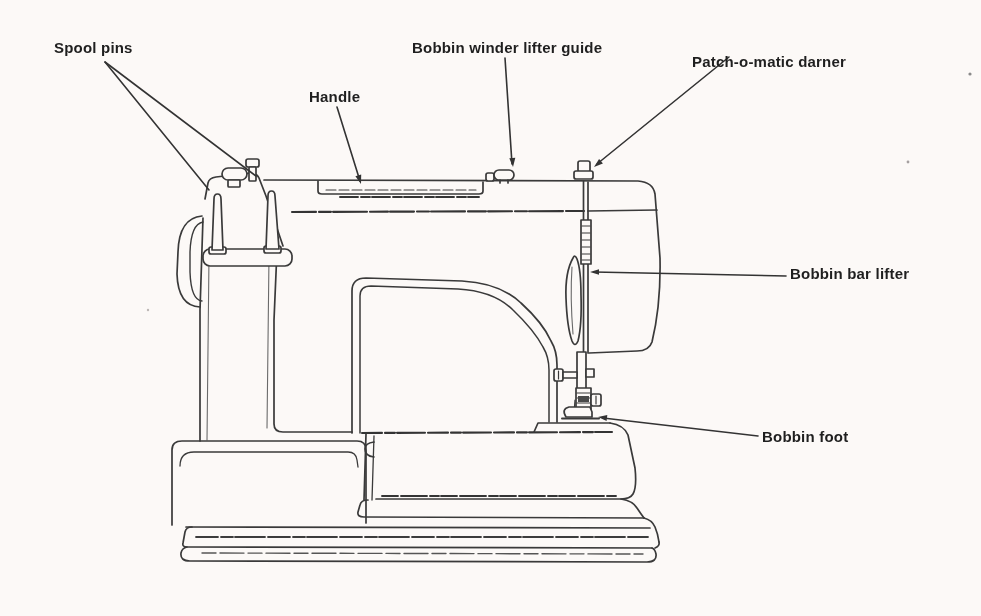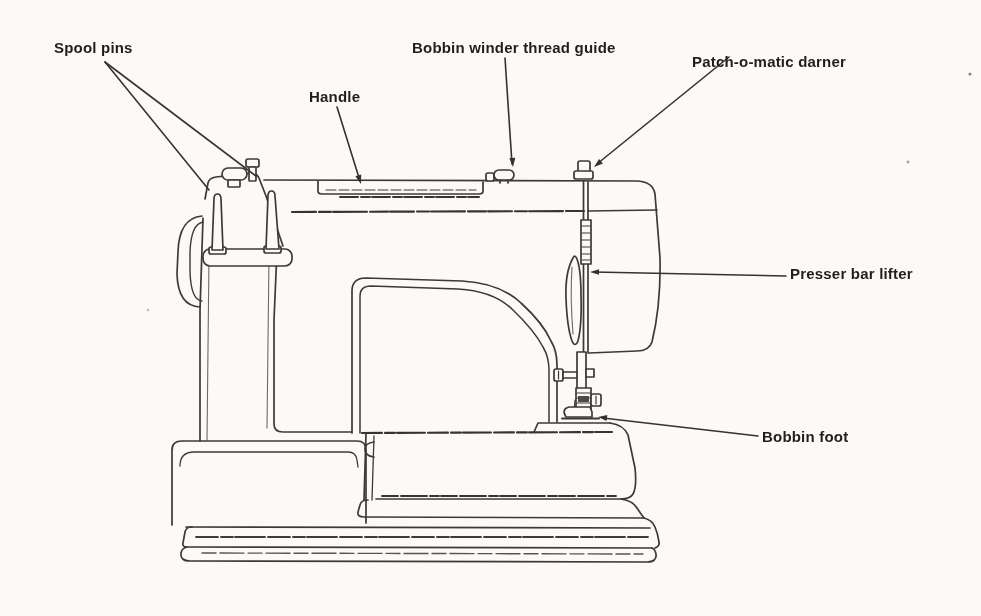--- a/index.html
+++ b/index.html
@@ -176,17 +176,17 @@
       <g stroke="none">
         <circle cx="970" cy="74" r="1.6" fill="#8a8a8a"></circle>
         <circle cx="908" cy="162" r="1.4" fill="#a5a0a0"></circle>
         <circle cx="148" cy="310" r="1.2" fill="#bdb8b6"></circle>
       </g>
     </g>
   </svg>
 
   <div class="part-label" id="lbl-spool">Spool pins</div>
   <div class="part-label" id="lbl-handle">Handle</div>
-  <div class="part-label" id="lbl-bobbin">Bobbin winder thread guide</div>
+  <div class="part-label" id="lbl-bobbin">Bobbin winder lifter guide</div>
   <div class="part-label" id="lbl-patch">Patch-o-matic darner</div>
-  <div class="part-label" id="lbl-lifter">Presser bar lifter</div>
+  <div class="part-label" id="lbl-lifter">Bobbin bar lifter</div>
   <div class="part-label" id="lbl-foot">Bobbin foot</div>
 </div>
 
 </body></html>

